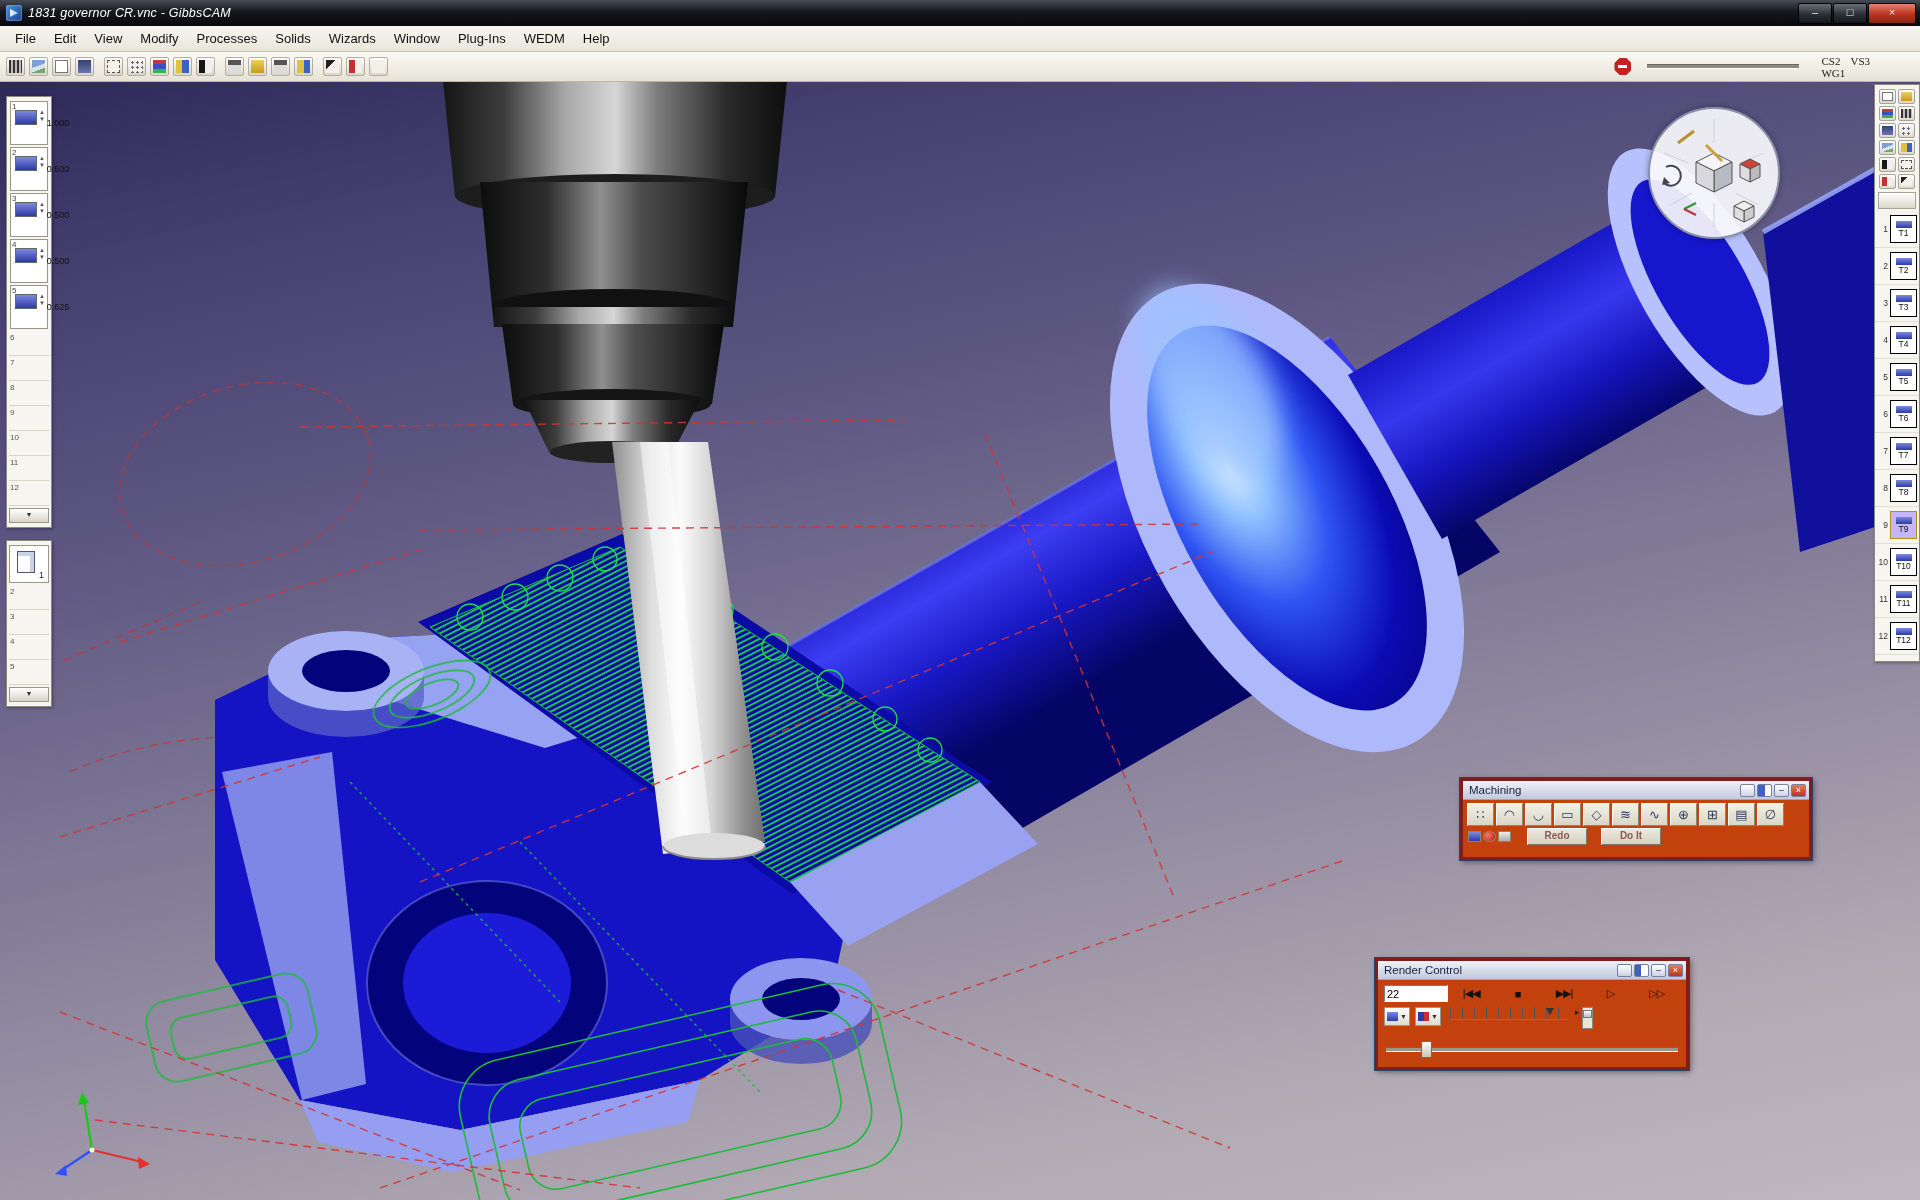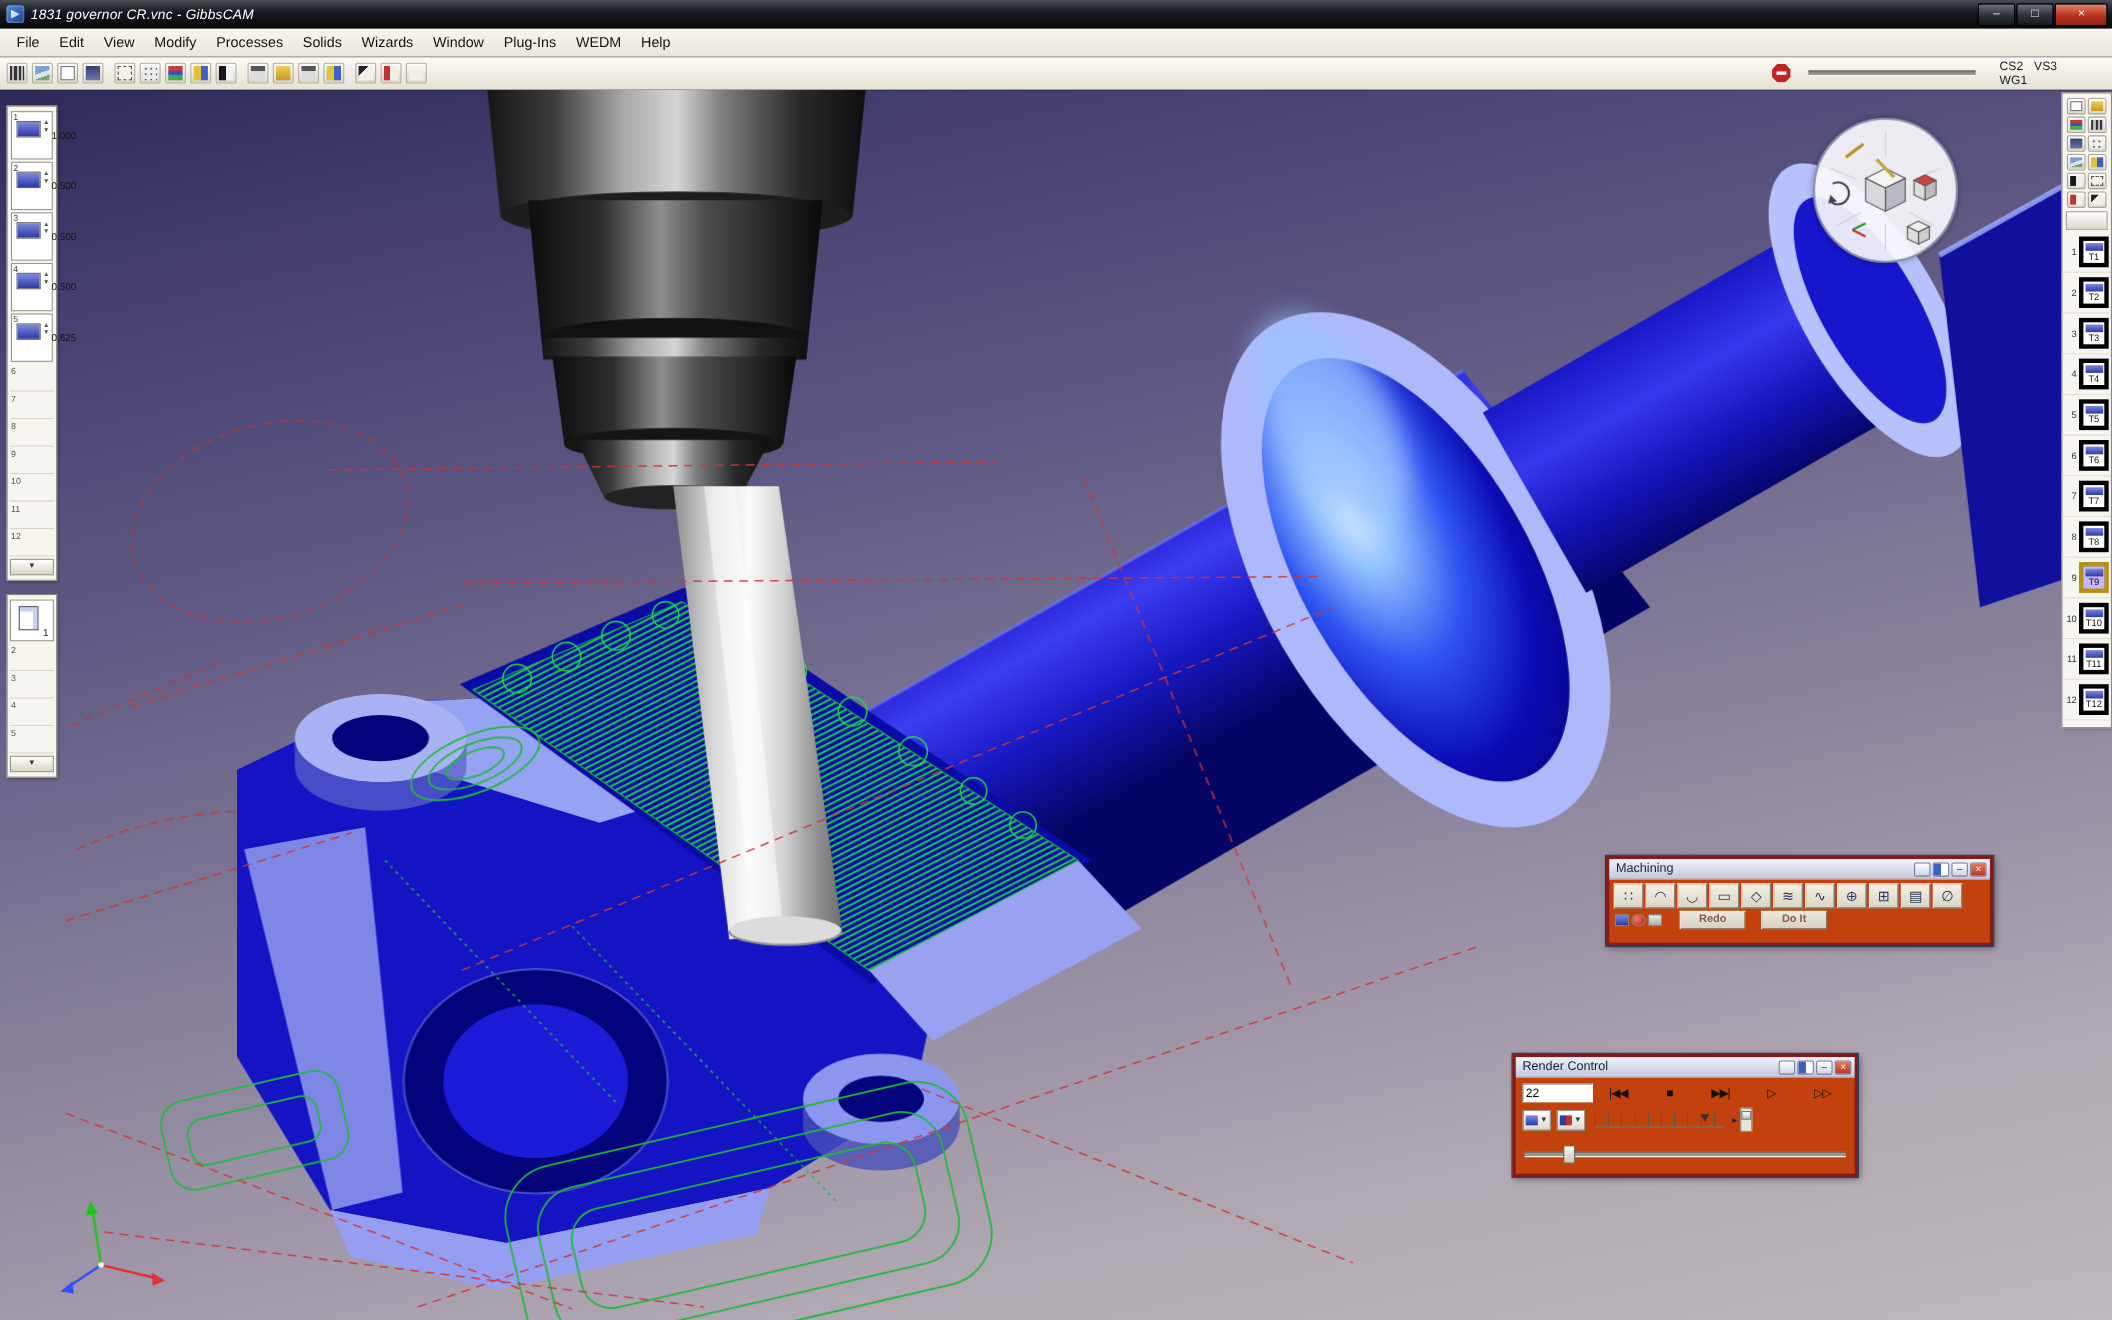--- a/index.html
+++ b/index.html
@@ -45,21 +45,21 @@
   .v-prn>span{background:linear-gradient(#555 0 35%,#dcdcdc 35%);}
   .v-fold>span{background:linear-gradient(#f0ce55,#c89a20);}
   .v-cur>span{background:linear-gradient(135deg,#222 0 35%,#f2f0e8 35%);}
   .v-flag>span{background:linear-gradient(90deg,#c23030 0 45%,#f2f0e8 45%);}
   .v-help>span{background:#f2f0e8;}
   .stop-icon{width:17px;height:17px;margin:0 6px;background:#c42222;
     clip-path:polygon(30% 0,70% 0,100% 30%,100% 70%,70% 100%,30% 100%,0 70%,0 30%);position:relative;}
   .stop-icon>span{position:absolute;left:4px;top:7px;width:9px;height:3px;background:#fff;}
   .tb-slider{width:152px;height:3px;margin:0 10px;background:#8e8a7e;
     border-bottom:1px solid #fff;border-top:1px solid #6a665c;}
-  .coord-block{font-size:11px;color:#1a1a1a;line-height:12px;margin-left:12px;}
+  .coord-block{font-size:11px;color:#1a1a1a;line-height:12px;margin-left:12px;font-family:Liberation Serif, serif;}
   .coord-block .r2{display:block;}
   .coord-block b{font-weight:normal;margin-right:10px;}
 
   
   .viewport{position:absolute;left:0;top:82px;width:1920px;height:1118px;overflow:hidden;
     background:linear-gradient(168deg,#2e2a58 0%,#454070 14%,#5d5782 32%,#7f7896 52%,
                                #9c94a6 70%,#b3abb4 85%,#c0b8c0 100%);}
   .viewport svg{position:absolute;left:0;top:0;}
 
   
@@ -85,21 +85,21 @@
 
   .strip-right{right:0;top:84px;width:46px;height:578px;padding:3px 0;}
   .rp-grid{display:flex;flex-wrap:wrap;justify-content:center;width:44px;}
   .rpi{width:17px;height:15px;margin:1px;border:1px solid #a7a396;border-radius:2px;
     background:linear-gradient(#fff,#dcd8cb);box-sizing:border-box;position:relative;overflow:hidden;}
   .rpi>span{position:absolute;inset:2px;}
   .rp-wide{width:36px;height:15px;margin:2px auto;border:1px solid #a7a396;
     background:linear-gradient(#fff,#dcd8cb);}
   .tool-row{display:flex;align-items:center;height:36px;border-bottom:1px solid #e2dfd4;}
   .tool-num{width:13px;font-size:8.5px;color:#333;text-align:right;padding-right:2px;}
-  .tool-tile{width:27px;height:28px;background:#fff;border:4px solid #000000;box-sizing:border-box;
+  .tool-tile{width:27px;height:28px;background:#fff;border:1px solid #000000;box-sizing:border-box;
     display:flex;flex-direction:column;align-items:center;justify-content:center;}
   .tool-tile .mini{width:16px;height:7px;background:linear-gradient(#7d8ade,#2c3aa8);margin-bottom:1px;}
   .tool-tile .tl{font-size:8.5px;color:#111;line-height:9px;}
   .tool-row.selected .tool-tile{background:#c4b5fd;border-color:#b89010;}
 
   
   .palette{position:absolute;background:#c2410c;border:3px solid #7f1d1d;
     box-shadow:0 0 0 1px #2e3f66,2px 2px 6px rgba(0,0,0,.45);z-index:45;box-sizing:border-box;}
   .pal-title{height:18px;background:linear-gradient(#f0f2f8,#c2c9dd);border-bottom:1px solid #9aa4c0;
     display:flex;align-items:center;padding:0 3px;}
@@ -118,21 +118,21 @@
   .mach-footer{display:flex;align-items:center;padding:1px 5px;}
   .mf-ico{width:13px;height:11px;margin-right:2px;border:1px solid #8a8676;box-sizing:border-box;}
   .mf-ico.sim{background:linear-gradient(#7d8ade,#2c3aa8);}
   .mf-ico.ball{background:radial-gradient(circle at 35% 35%,#ff7a6a,#b01808);border-radius:50%;}
   .mf-ico.rend{background:linear-gradient(#eee,#aaa);}
   .pal-btn{margin-left:14px;width:58px;height:15px;border:1px solid;border-color:#fff #7d7a6c #7d7a6c #fff;
     background:linear-gradient(#ece8db,#d5d1c2);font-size:10px;font-weight:bold;color:#8a5a50;
     line-height:13px;text-align:center;}
 
   .rctl{left:1375px;top:958px;width:314px;height:112px;}
-  .rc-row{display:flex;align-items:center;padding:5px 6px 0 6px;}
+  .rc-row{display:flex;padding:5px 6px 0 6px;}
   .rc-input{width:58px;height:15px;border:1px solid;border-color:#7c7c7c #fff #fff #7c7c7c;
     background:#fff;font-size:11px;font-family:"Liberation Sans",sans-serif;padding:0 2px;box-sizing:content-box;}
   .transport{flex:1;text-align:center;font-size:11px;color:#111;letter-spacing:-1px;background:none;border:none;}
   .dd-btn{display:flex;align-items:center;height:17px;border:1px solid #9a968a;background:linear-gradient(#fff,#ddd9cc);
     padding:0 2px;margin-right:5px;}
   .dd-tool{width:11px;height:9px;background:linear-gradient(#7d8ade,#2c3aa8);margin-right:2px;}
   .dd-tool.alt{background:linear-gradient(90deg,#2c3aa8 0 55%,#c23030 55%);}
   .dd-arrow{font-size:7px;color:#333;}
   .ticks{width:118px;height:12px;margin:0 4px;
     background:repeating-linear-gradient(90deg,#555 0 1px,transparent 1px 12px);

